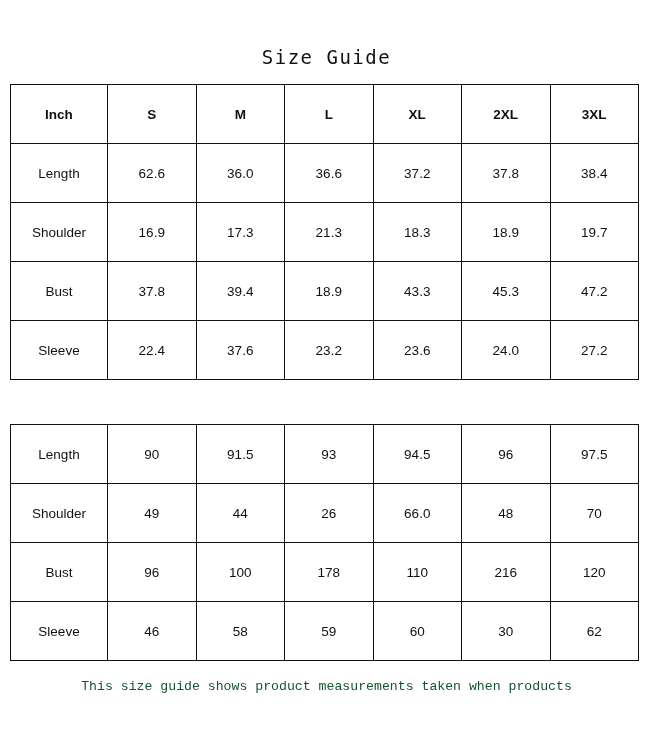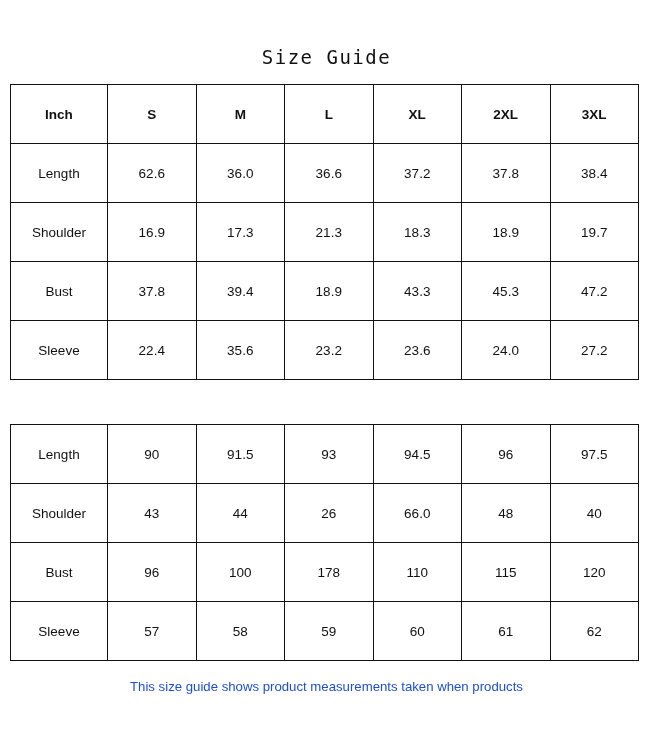--- a/index.html
+++ b/index.html
@@ -53,26 +53,26 @@
   table.size-table tr.header td {
     font-weight: bold;
   }
   table.size-table tr.header td.rowhead {
     font-weight: bold;
   }
   .spacer {
     height: 44px;
   }
   .footnote {
-    font-family: Liberation Sans, sans-serif;
+    font-family: Liberation Mono, monospace;
     font-size: 13.2px;
     line-height: 20px;
     text-align: center;
     padding-top: 16px;
-    color: #1d4ed8;
+    color: #14532d;
     letter-spacing: 0px;
   }
   .footnote .line {
     display: block;
   }
 </style>
 </head>
 <body>
 
 <div class="page">
@@ -113,21 +113,21 @@
         <td>37.8</td>
         <td>39.4</td>
         <td>18.9</td>
         <td>43.3</td>
         <td>45.3</td>
         <td>47.2</td>
       </tr>
       <tr>
         <td class="rowhead">Sleeve</td>
         <td>22.4</td>
-        <td>35.6</td>
+        <td>37.6</td>
         <td>23.2</td>
         <td>23.6</td>
         <td>24.0</td>
         <td>27.2</td>
       </tr>
     </tbody>
   </table>
 
   <div class="spacer"></div>
 
@@ -137,43 +137,43 @@
         <td class="rowhead">Length</td>
         <td>90</td>
         <td>91.5</td>
         <td>93</td>
         <td>94.5</td>
         <td>96</td>
         <td>97.5</td>
       </tr>
       <tr>
         <td class="rowhead">Shoulder</td>
-        <td>43</td>
+        <td>49</td>
         <td>44</td>
         <td>26</td>
         <td>66.0</td>
         <td>48</td>
-        <td>40</td>
+        <td>70</td>
       </tr>
       <tr>
         <td class="rowhead">Bust</td>
         <td>96</td>
         <td>100</td>
         <td>178</td>
         <td>110</td>
-        <td>115</td>
+        <td>216</td>
         <td>120</td>
       </tr>
       <tr>
         <td class="rowhead">Sleeve</td>
-        <td>57</td>
+        <td>46</td>
         <td>58</td>
         <td>59</td>
         <td>60</td>
-        <td>61</td>
+        <td>30</td>
         <td>62</td>
       </tr>
     </tbody>
   </table>
 
   <div class="footnote">
     <span class="line">This size guide shows product measurements taken when products</span>
 
   </div>
 

